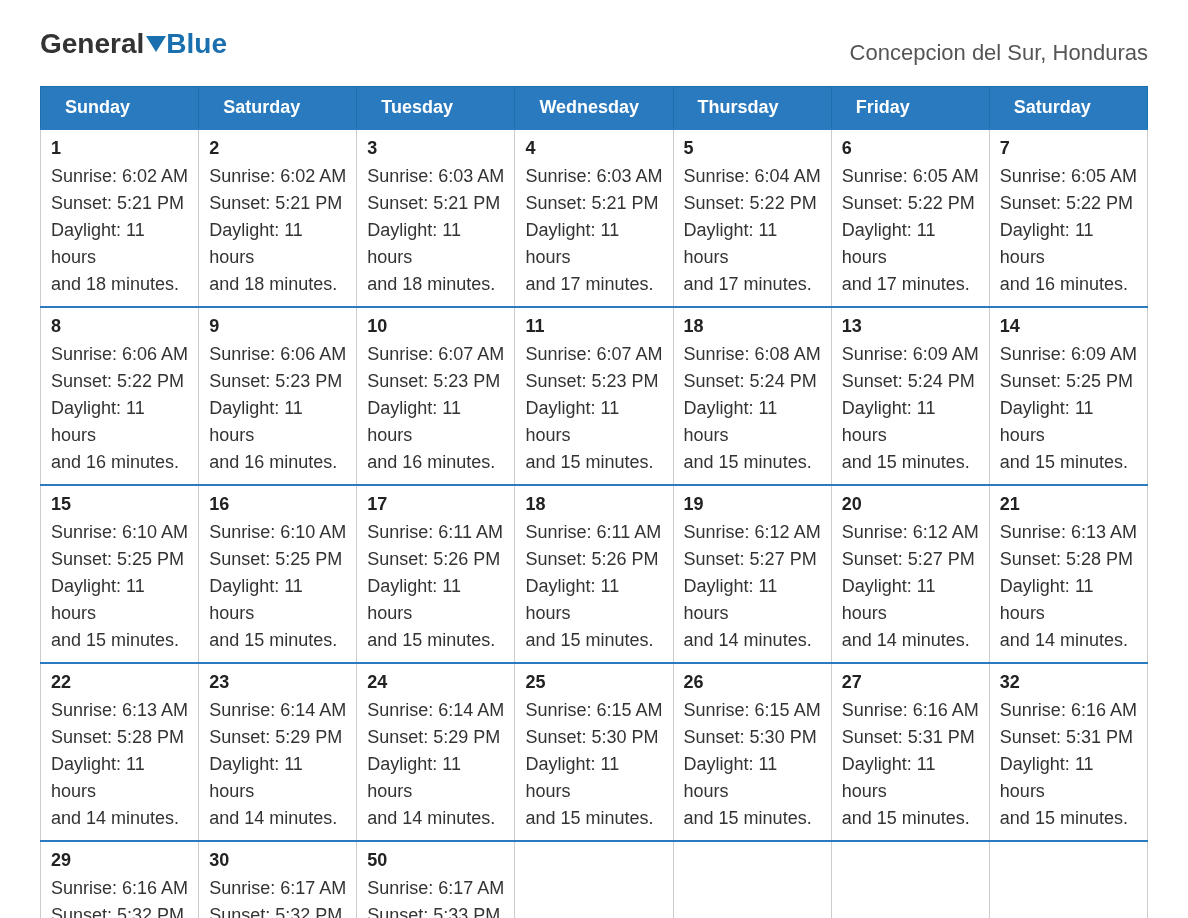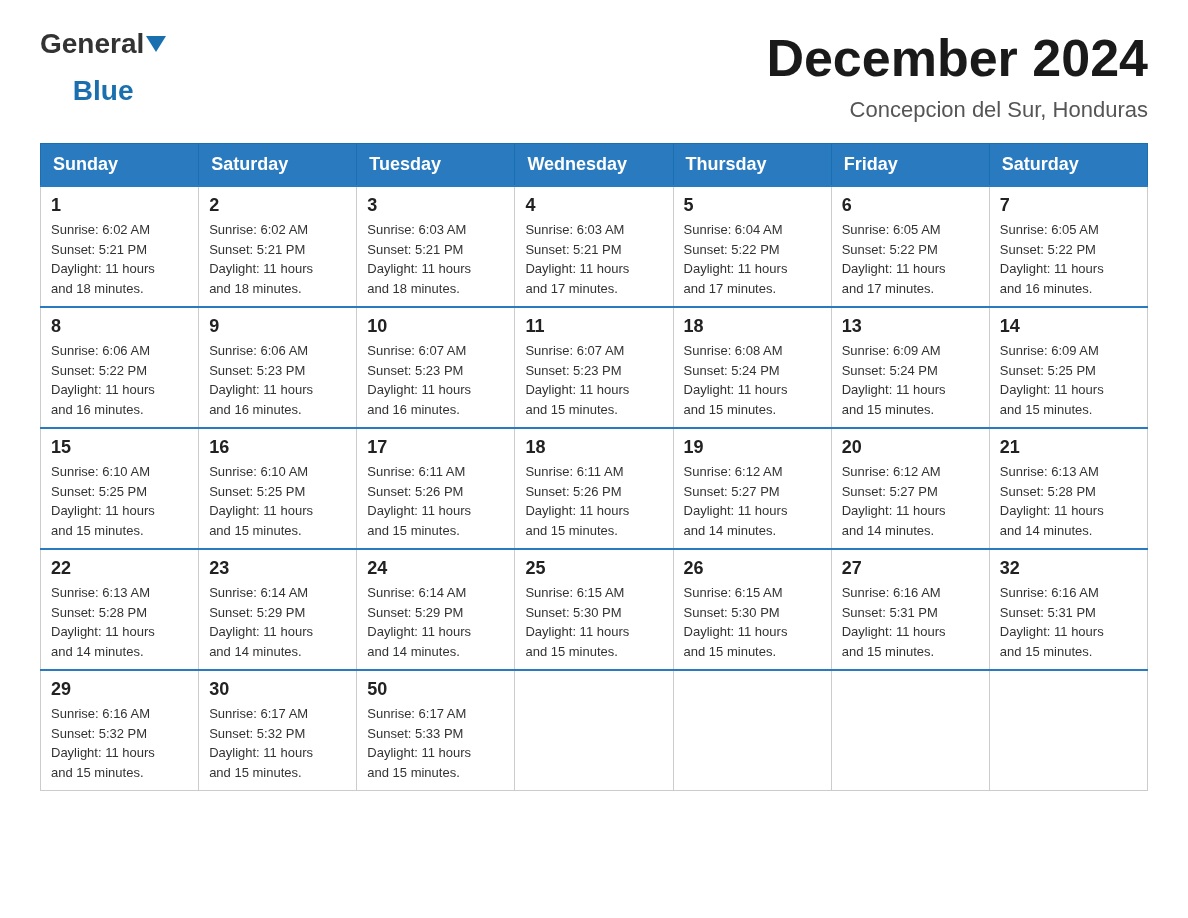--- a/index.html
+++ b/index.html
@@ -11,23 +11,22 @@
       min-height: 918px;
     }
     .header {
       display: flex;
       justify-content: space-between;
       align-items: flex-start;
       margin-bottom: 20px;
     }
     .logo {
       display: flex;
-      flex-direction: column;
+      flex-direction: row;
       align-items: center;
-      gap: 19px;
     }
     .logo-text-general {
       font-size: 28px;
       font-weight: bold;
       color: #333;
       line-height: 1;
     }
     .logo-text-blue {
       font-size: 28px;
       font-weight: bold;
@@ -65,42 +64,42 @@
     .calendar-table {
       width: 100%;
       border-collapse: collapse;
       border: 1px solid #aaa;
     }
     .calendar-table th {
       background-color: #2a7abf;
       color: #fff;
       font-size: 18px;
       font-weight: bold;
-      padding: 10px 12px;
+      padding: 10px 24px;
       text-align: left;
       border: 1px solid #1a6faf;
     }
     .calendar-table td {
       vertical-align: top;
       padding: 8px 10px;
       border: 1px solid #ccc;
       font-size: 13px;
       color: #333;
       width: 14.28%;
       min-height: 90px;
     }
     .day-number {
       font-size: 18px;
       font-weight: bold;
       color: #222;
       margin-bottom: 4px;
       display: block;
     }
     .day-info {
-      font-size: 13px;
+      font-size: 18px;
       line-height: 1.5;
       color: #333;
     }
     .empty-cell {
       background: #fff;
     }
     tr.week-row td {
       border-top: 2px solid #2a7abf;
     }
   </style>
@@ -111,21 +110,20 @@
   <div class="logo">
     <div class="logo-row">
       <span class="logo-text-general">General</span>
       <span class="logo-triangle"></span>
     </div>
     <div class="logo-row">
       <span class="logo-text-blue">Blue</span>
     </div>
   </div>
   <div class="title-area">
-    <div class="month-title">December 2024</div>
     <div class="location">Concepcion del Sur, Honduras</div>
   </div>
 </div>
 
 <table class="calendar-table">
   <thead>
     <tr>
     <th>Sunday</th>
         <th>Saturday</th>
         <th>Tuesday</th>

